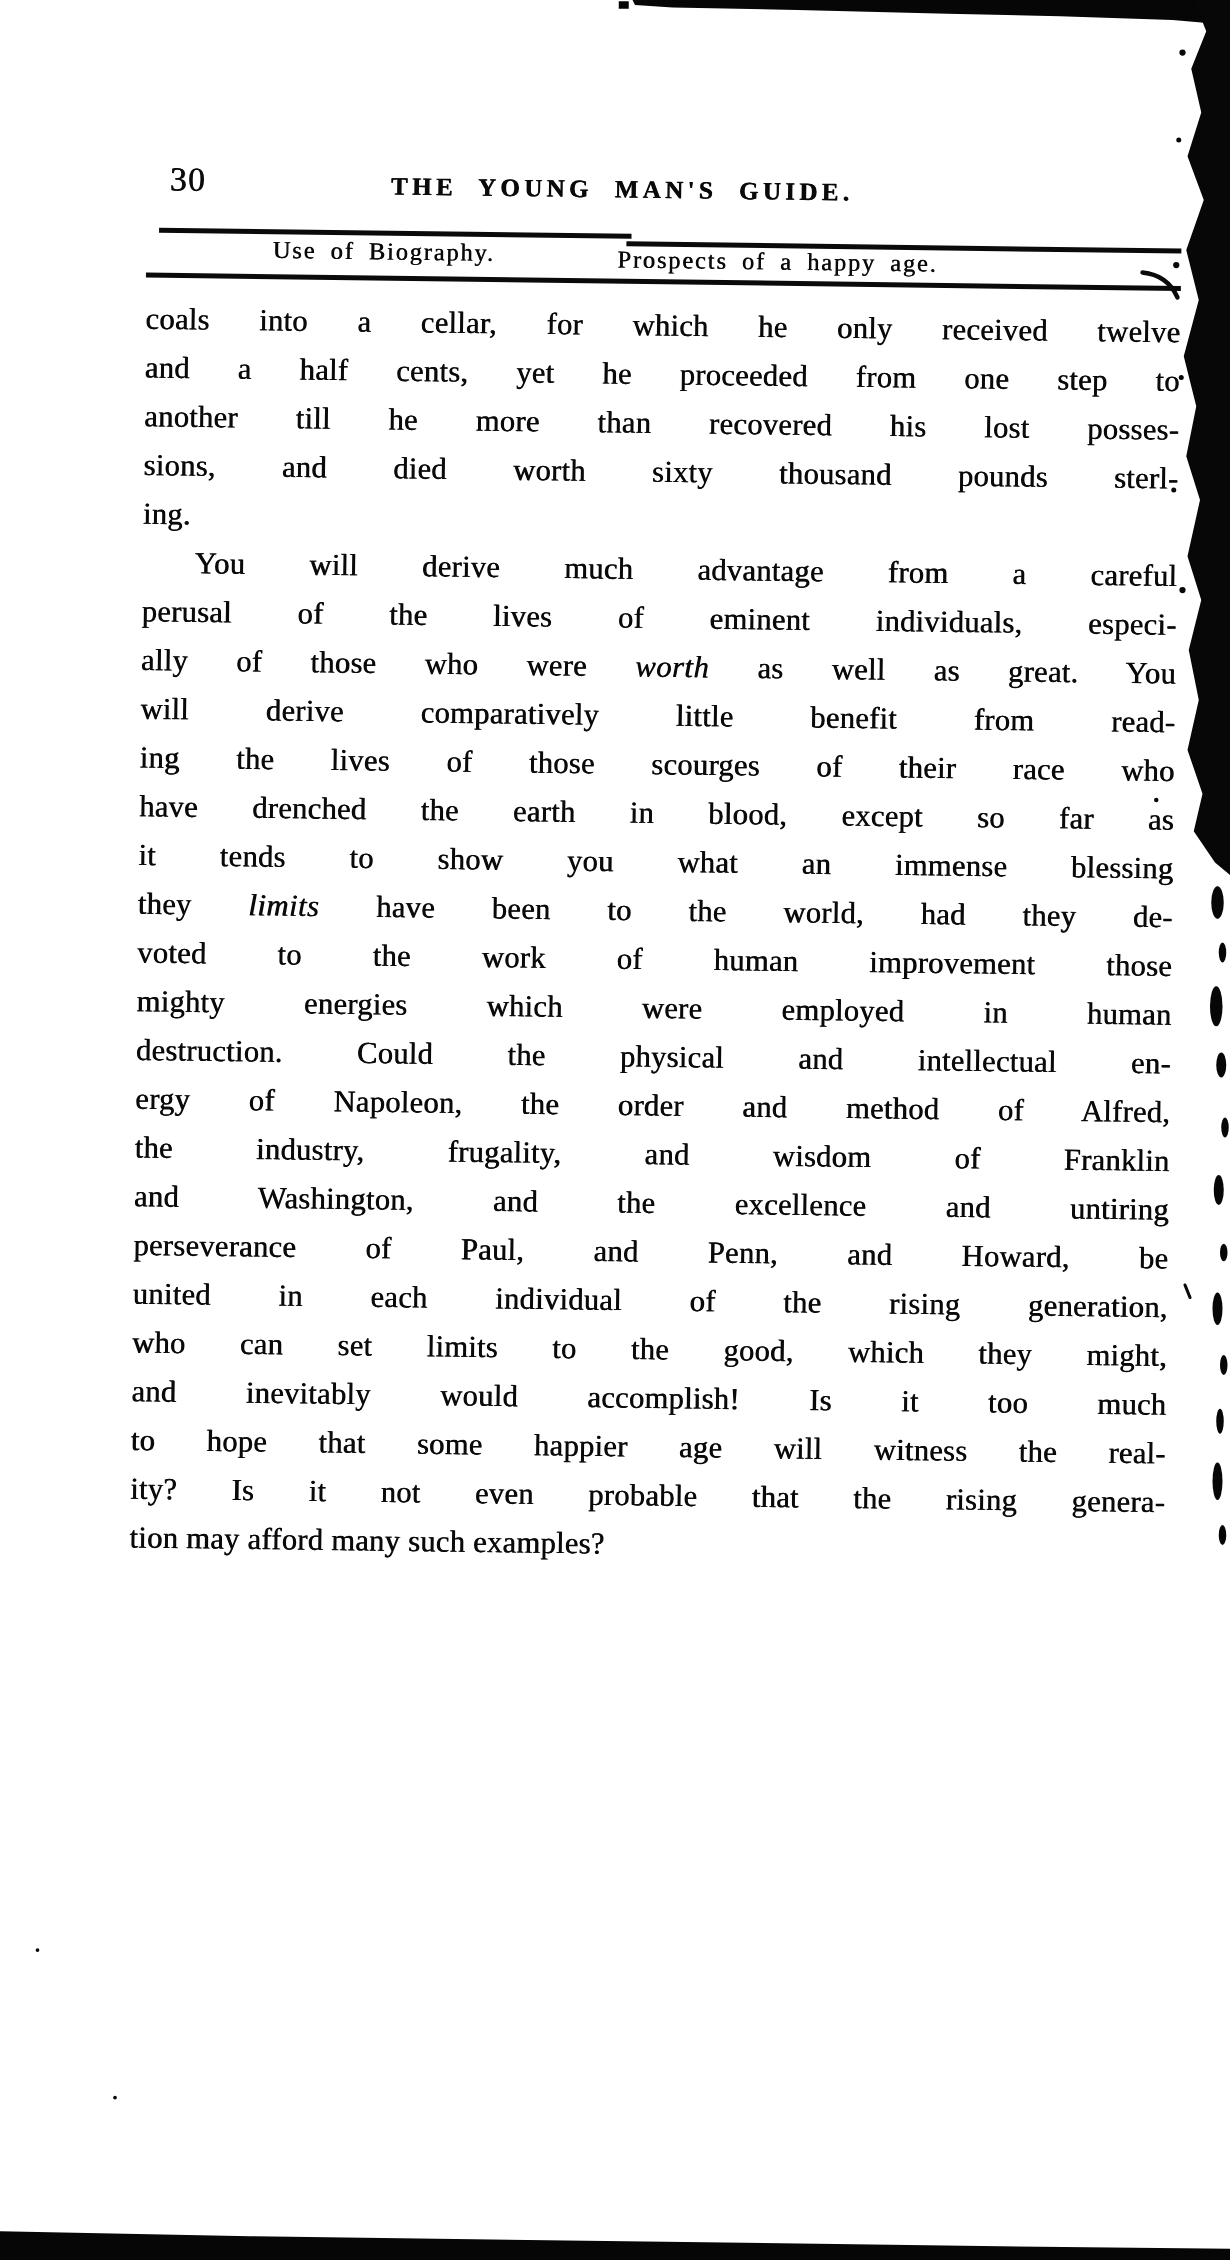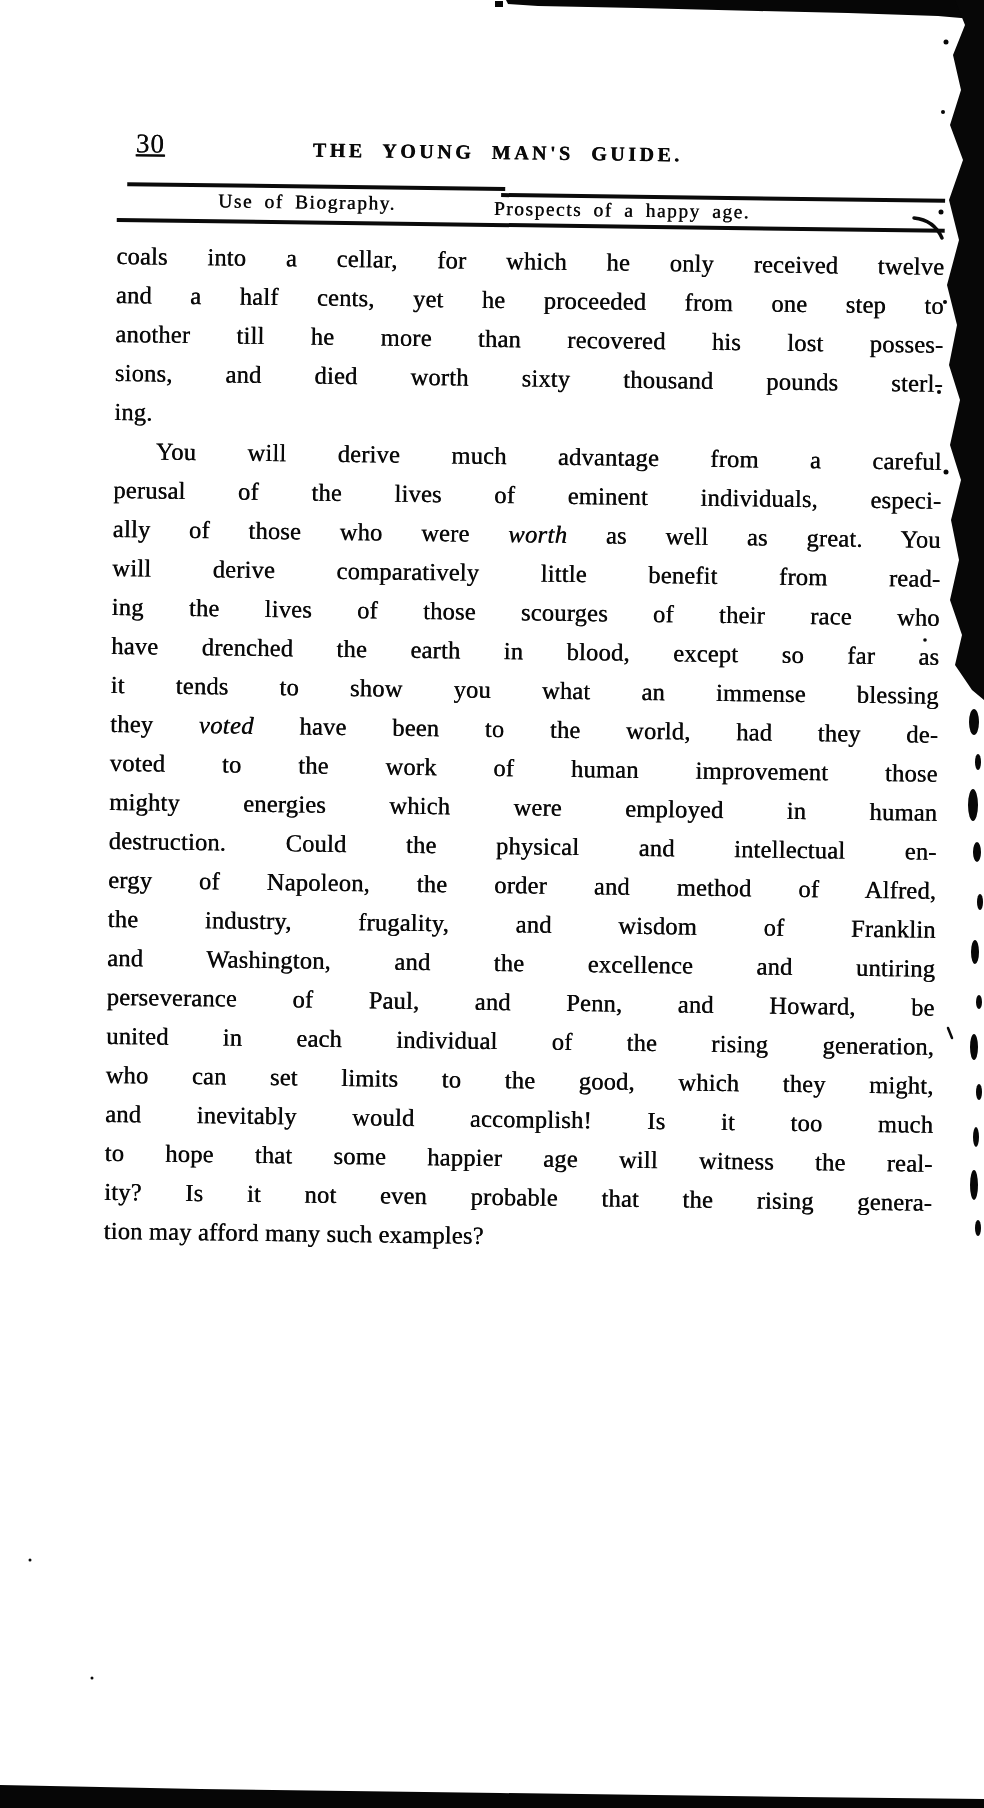--- a/index.html
+++ b/index.html
@@ -13,21 +13,21 @@
   .scan { position:absolute; inset:0; background:var(--paper); }
 
   .content {
     position:absolute; left:118px; top:126px; width:828px;
     transform:rotate(0.75deg); transform-origin:0 0;
     color:var(--ink);
     text-shadow:0.45px 0.1px 0 currentColor;
   }
 
   .header-row { position:relative; height:48px; }
-  .pageno { position:absolute; left:18px; top:2px; font-size:27px; letter-spacing:1px;text-decoration:underline; }
+  .pageno { position:absolute; left:18px; top:2px; font-size:27px; letter-spacing:1px; }
   .title {
     position:absolute; left:60px; width:640px; top:10px; text-align:center;
     font-size:20px; font-weight:bold; letter-spacing:3.5px; word-spacing:9px;
   }
 
   .subheader { position:relative; height:40px; margin-top:8px; }
   .rule { position:absolute; background:var(--ink); }
   .rule-top-left  { left:10px;  top:0;   width:378px; height:4px; }
   .rule-top-right { left:384px; top:6px; right:0;     height:4px; }
   .rule-bottom    { left:0;     bottom:0; right:0;    height:4px; }
@@ -72,21 +72,21 @@
         <div class="line"><span>another till he more than recovered his lost posses-</span></div>
         <div class="line"><span>sions, and died worth sixty thousand pounds sterl-</span></div>
         <div class="line last"><span>ing.</span></div>
         <div class="line indent"><span>You will derive much advantage from a careful</span></div>
         <div class="line"><span>perusal of the lives of eminent individuals, especi-</span></div>
         <div class="line"><span>ally of those who were </span><i>worth</i><span> as well as great.  You</span></div>
         <div class="line"><span>will derive comparatively little benefit from read-</span></div>
         <div class="line"><span>ing the lives of those scourges of their race who</span></div>
         <div class="line"><span>have drenched the earth in blood, except so far as</span></div>
         <div class="line"><span>it tends to show you what an immense blessing</span></div>
-        <div class="line"><span>they </span><i>voted</i><span> have been to the world, had they de-</span></div>
+        <div class="line"><span>they </span><i>limits</i><span> have been to the world, had they de-</span></div>
         <div class="line"><span>voted to the work of human improvement those</span></div>
         <div class="line"><span>mighty energies which were employed in human</span></div>
         <div class="line"><span>destruction.  Could the physical and intellectual en-</span></div>
         <div class="line"><span>ergy of Napoleon, the order and method of Alfred,</span></div>
         <div class="line"><span>the industry, frugality, and wisdom of Franklin</span></div>
         <div class="line"><span>and Washington, and the excellence and untiring</span></div>
         <div class="line"><span>perseverance of Paul, and Penn, and Howard, be</span></div>
         <div class="line"><span>united in each individual of the rising generation,</span></div>
         <div class="line"><span>who can set limits to the good, which they might,</span></div>
         <div class="line"><span>and inevitably would accomplish!  Is it too much</span></div>

